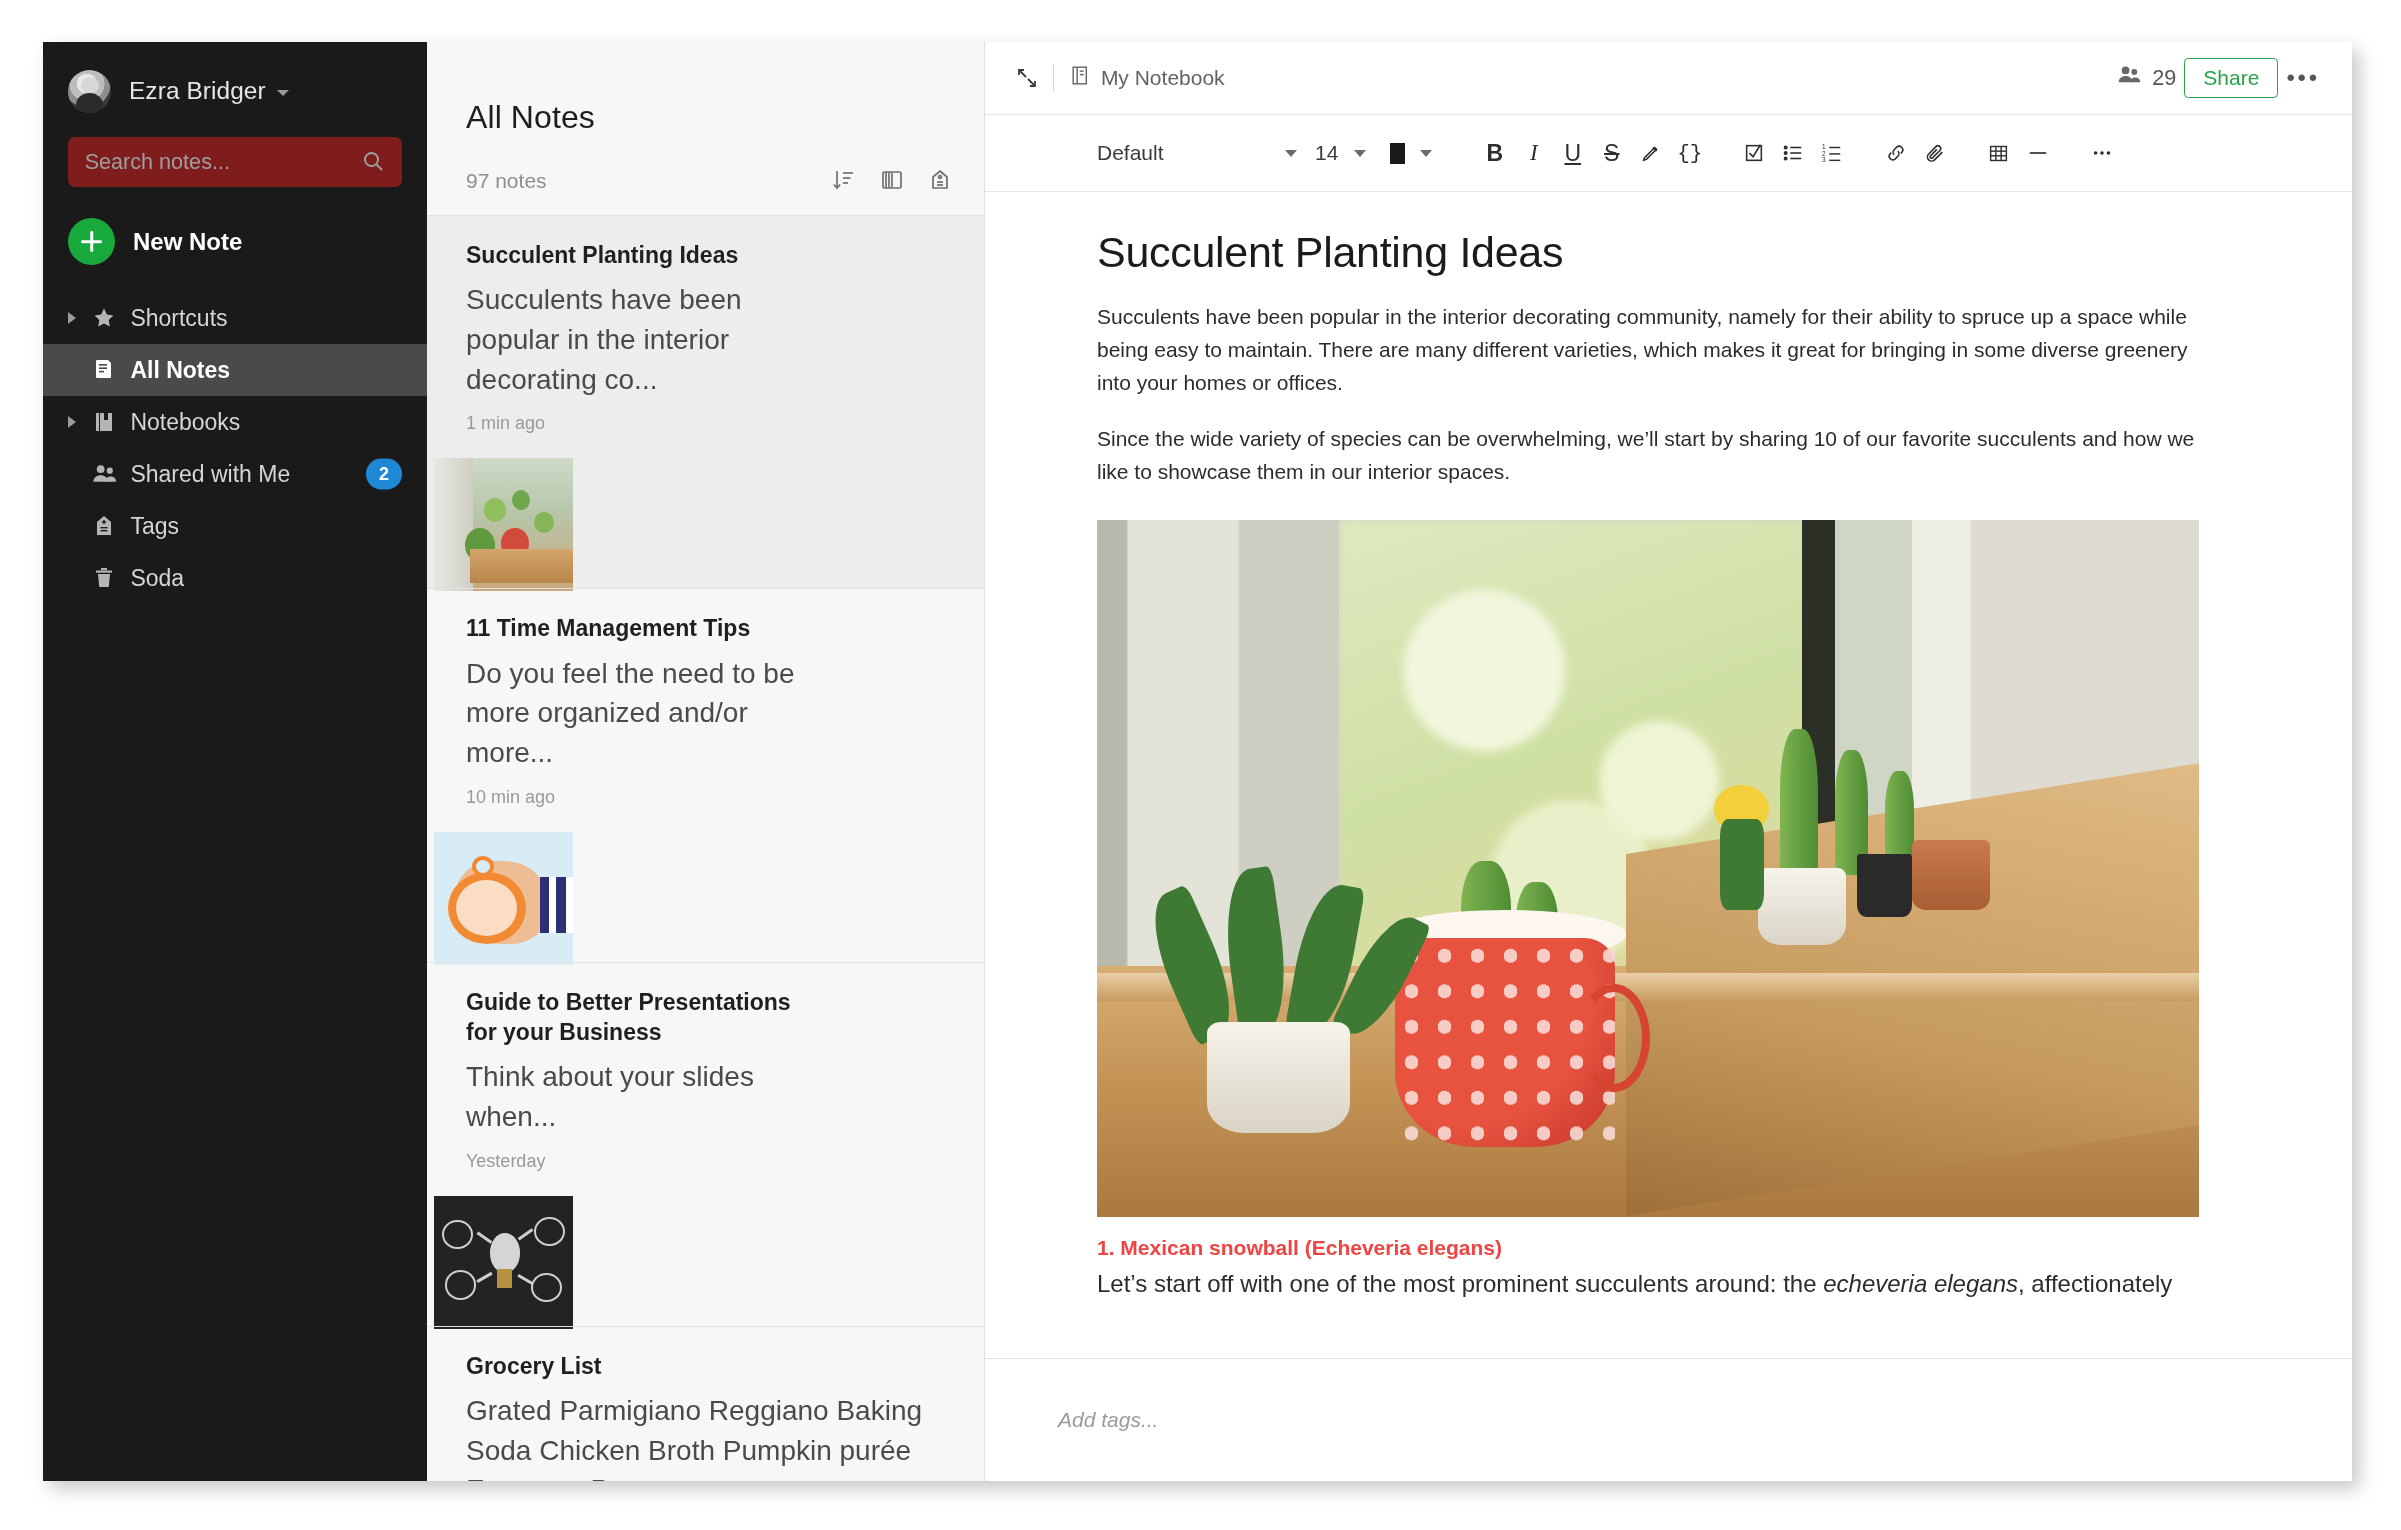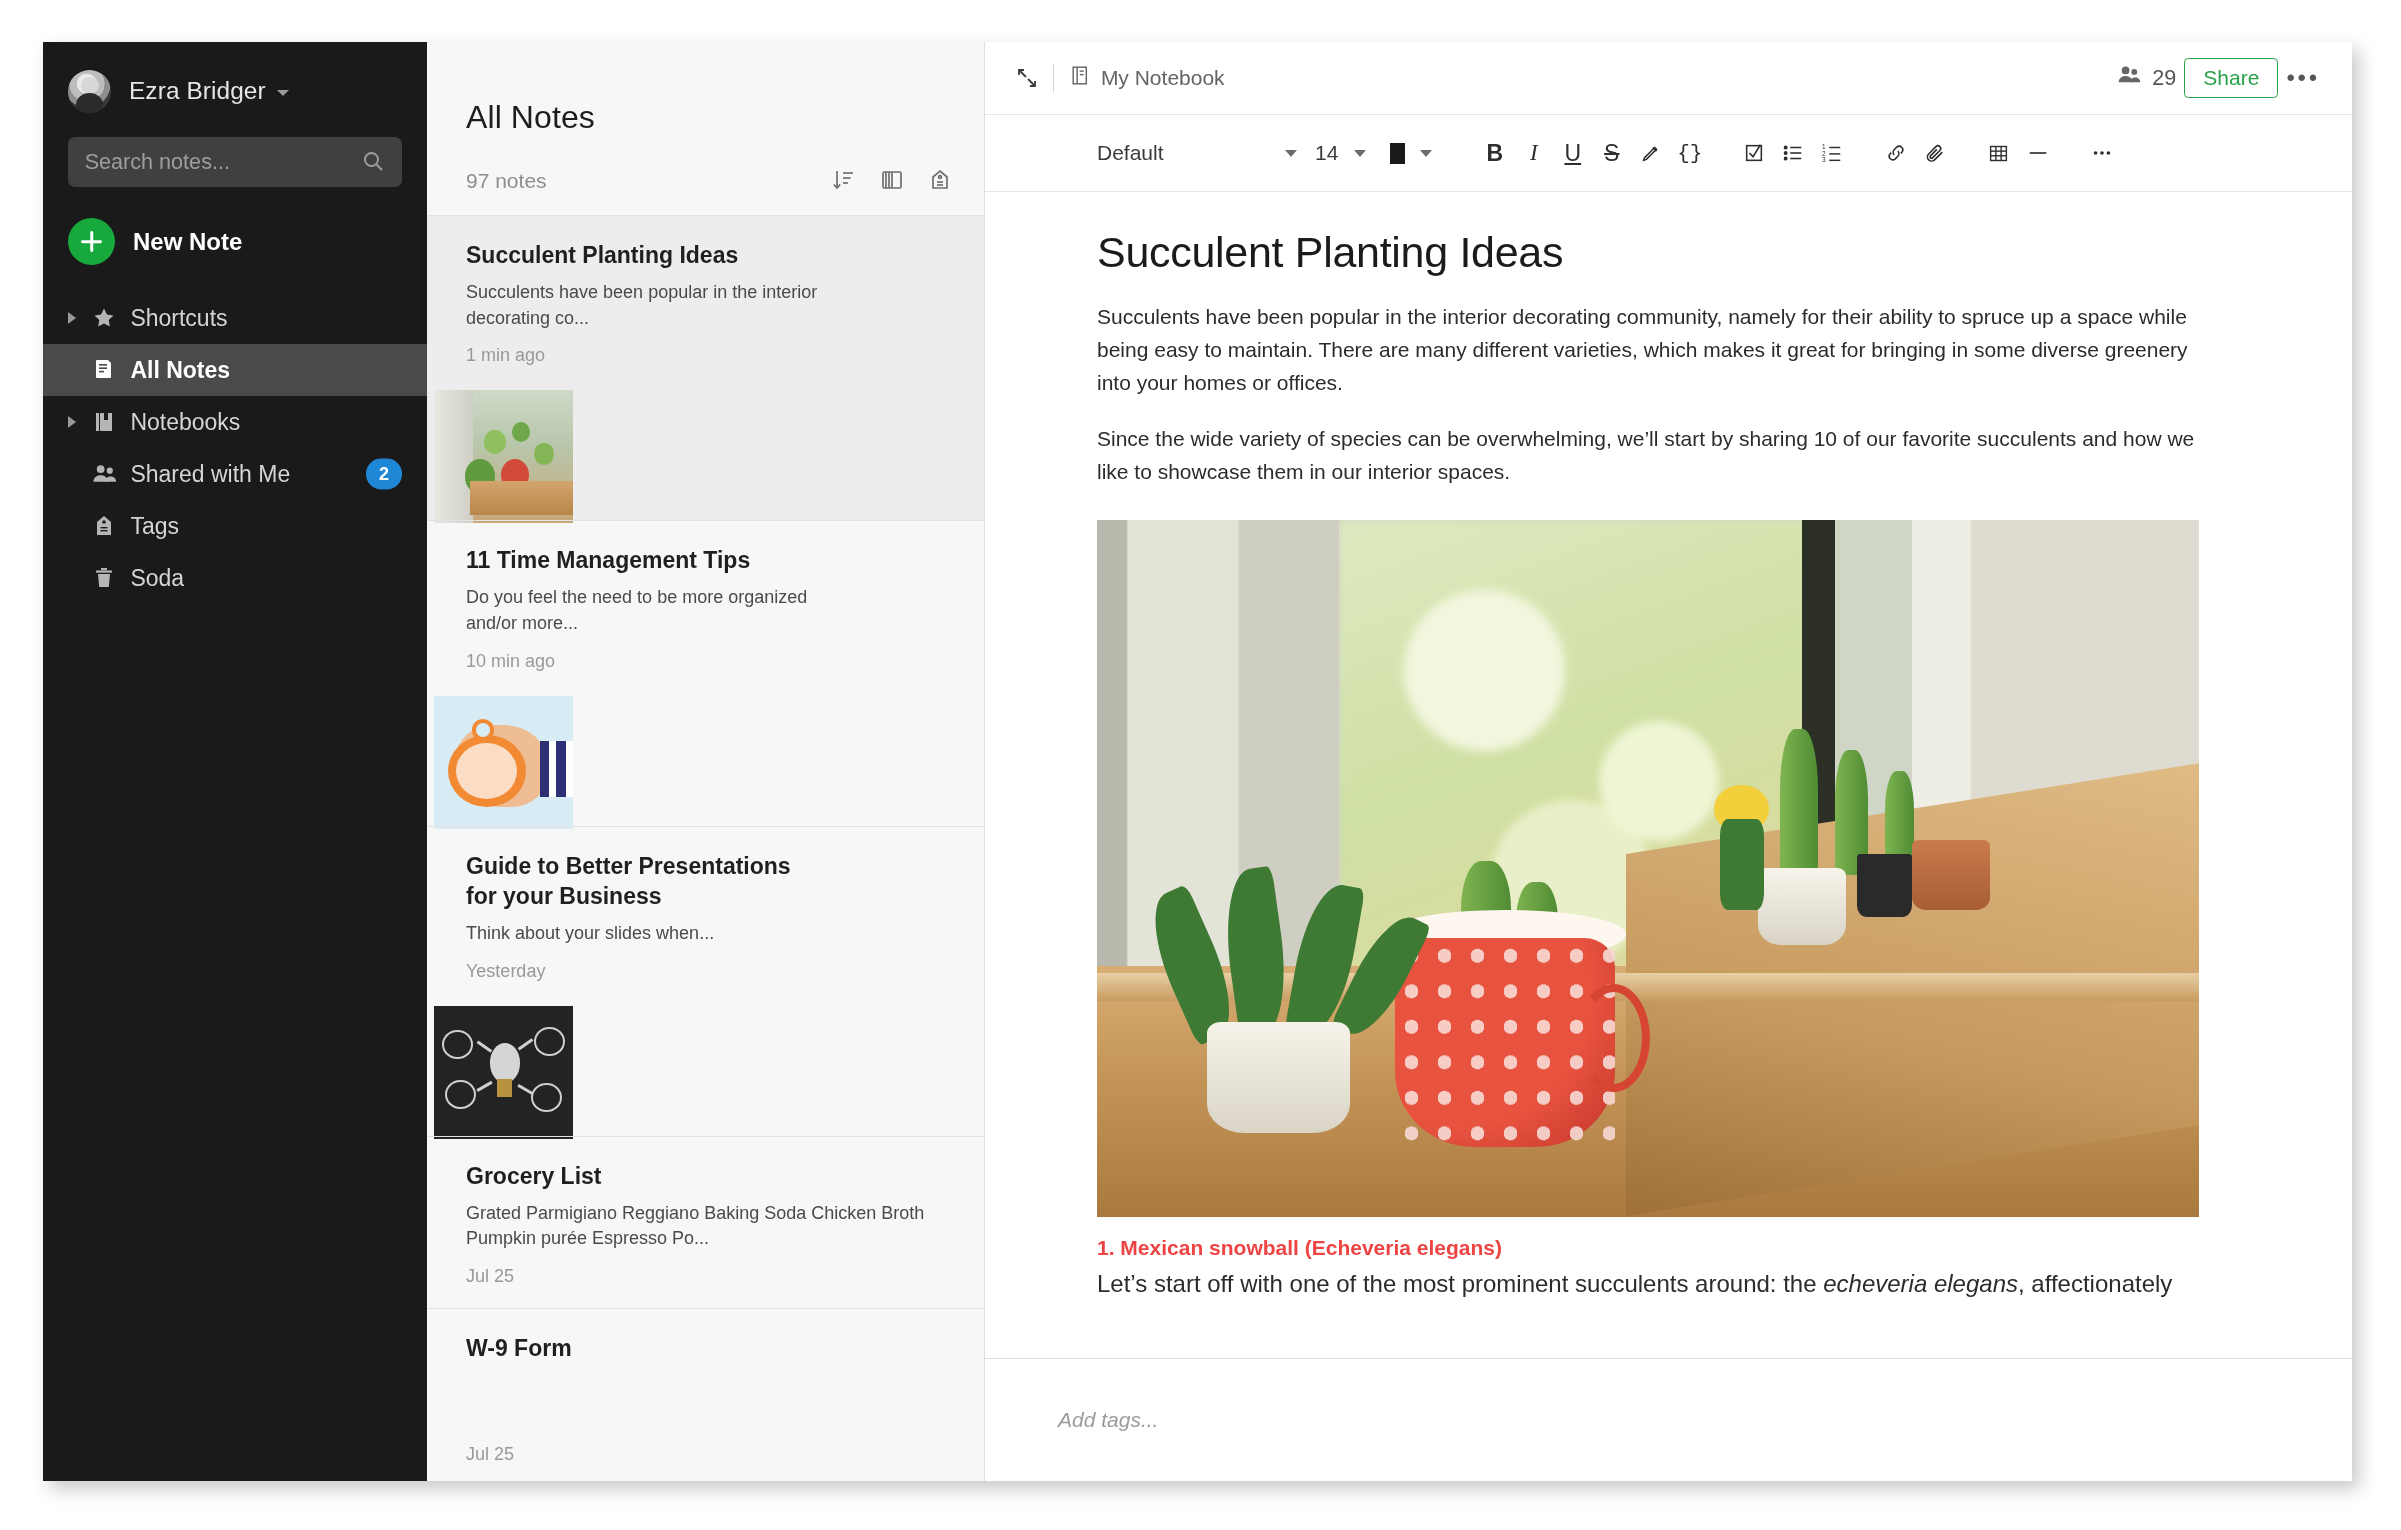--- a/index.html
+++ b/index.html
@@ -51,21 +51,21 @@
     margin-left: 18px; font-size: 24.4px; color: #e6e6e6; letter-spacing: 0.1px;
   }
   .caret-down {
     margin-left: 11px; width: 0; height: 0;
     border-left: 6.3px solid transparent; border-right: 6.3px solid transparent;
     border-top: 6.3px solid #9a9a9a; margin-top: 4.2px;
   }
 
   .search-box {
     margin: 22px 25px 0 25px;
-    height: 50px; background: #404040; border-radius: 7px;
+    height: 50px; background: #7f1d1d; border-radius: 7px;
     display: flex; align-items: center; padding: 0 16.7px;
     position: relative;
   }
   .search-box .ph { color: #9e9e9e; font-size: 21.6px; }
   .search-icon-wrap { position: absolute; right: 16.7px; top: 50%; transform: translateY(-50%); }
 
   .new-note {
     display: flex; align-items: center;
     margin: 28px 0 0 25px; height: 53px;
   }
@@ -125,21 +125,21 @@
     padding: 24px 32px 21px 39px;
     border-top: 0.7px solid #e3e3e3;
     min-height: 160px;
   }
   .note-item.selected { background: #ededed; }
   .note-item .n-title {
     font-size: 23px; color: #1f1f1f; font-weight: bold; line-height: 1.32;
     max-width: 335px;
   }
   .note-item .n-snip {
-    font-size: 18px; color: #4a4a4a; line-height: 1.42; margin-top: 9.8px;
+    font-size: 28px; color: #4a4a4a; line-height: 1.42; margin-top: 9.8px;
     max-width: 352px;
   }
   .note-item .n-date { font-size: 18px; color: #999; margin-top: 14px; }
   .note-item.has-wide .n-snip { max-width: 474px; }
   .thumb {
     position: absolute; right: 32px; top: 24px;
     width: 139px; height: 133px; background: #e7e7e7; overflow: hidden;
   }
 
   

